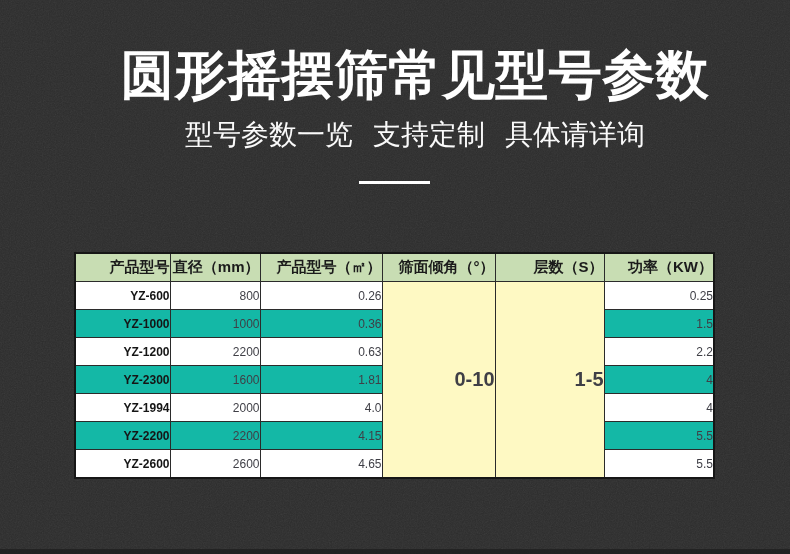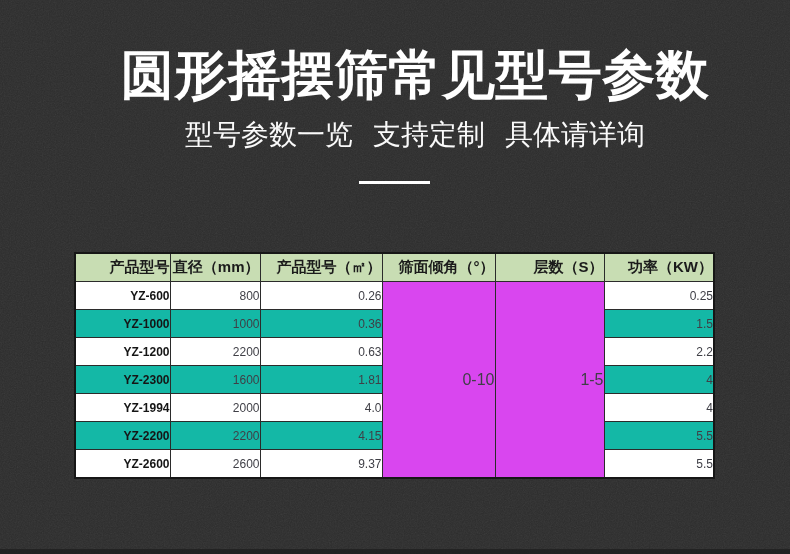--- a/index.html
+++ b/index.html
@@ -70,23 +70,24 @@
     font-size: 12px;
     color: #3f3f46;
     background: #ffffff;
   }
   table.spec td.model {
     font-weight: bold;
     color: #151515;
   }
   table.spec tr.alt td { background: #14b8a6; }
   table.spec td.merged {
-    background: #d946ef;
-    font-size: 16px;
+    background: #fef9c3;
+    font-size: 20px;
     color: #3f3f46;
+    font-weight: bold;
   }
   .bottom-edge {
     position: absolute; left: 0; bottom: 0; width: 100%; height: 5px;
     background: #1d1d1d; opacity: 0.7;
     z-index: 1;
   }
 </style>
 </head>
 <body>
 
@@ -163,19 +164,19 @@
     </tr>
     <tr class="alt">
       <td class="model">YZ-2200</td>
       <td>2200</td>
       <td>4.15</td>
       <td>5.5</td>
     </tr>
     <tr>
       <td class="model">YZ-2600</td>
       <td>2600</td>
-      <td>9.37</td>
+      <td>4.65</td>
       <td>5.5</td>
     </tr>
   </tbody>
 </table>
 
 <div class="bottom-edge"></div>
 
 </body></html>

